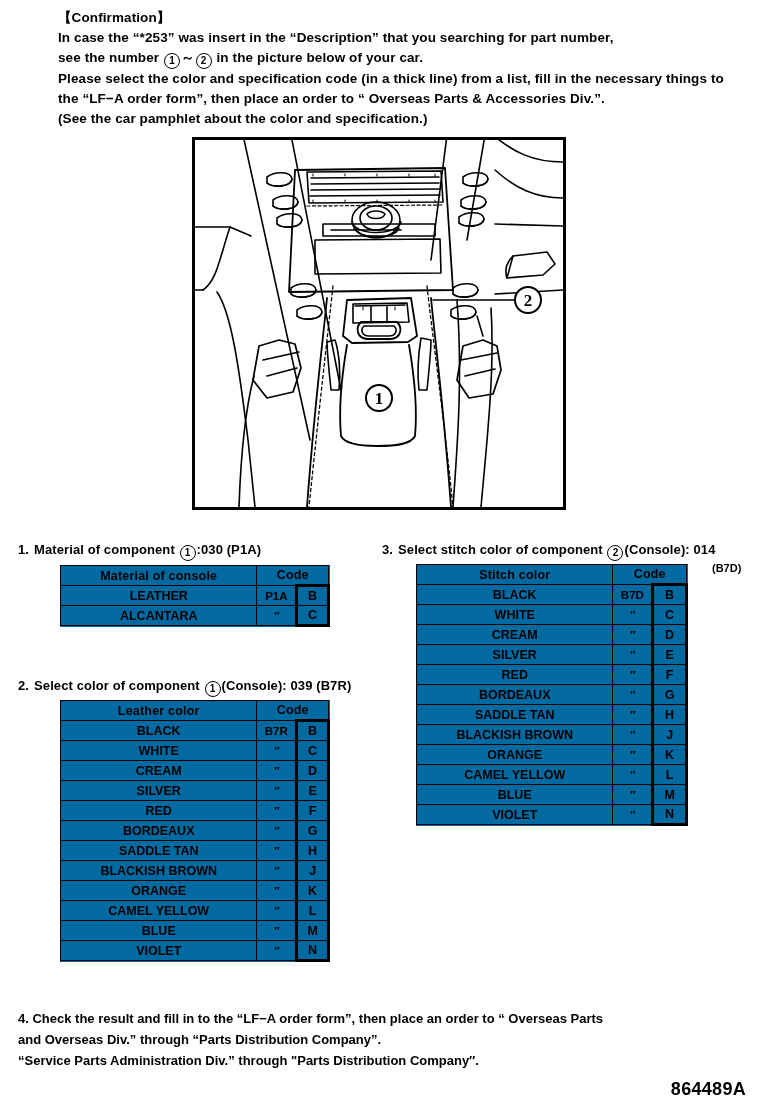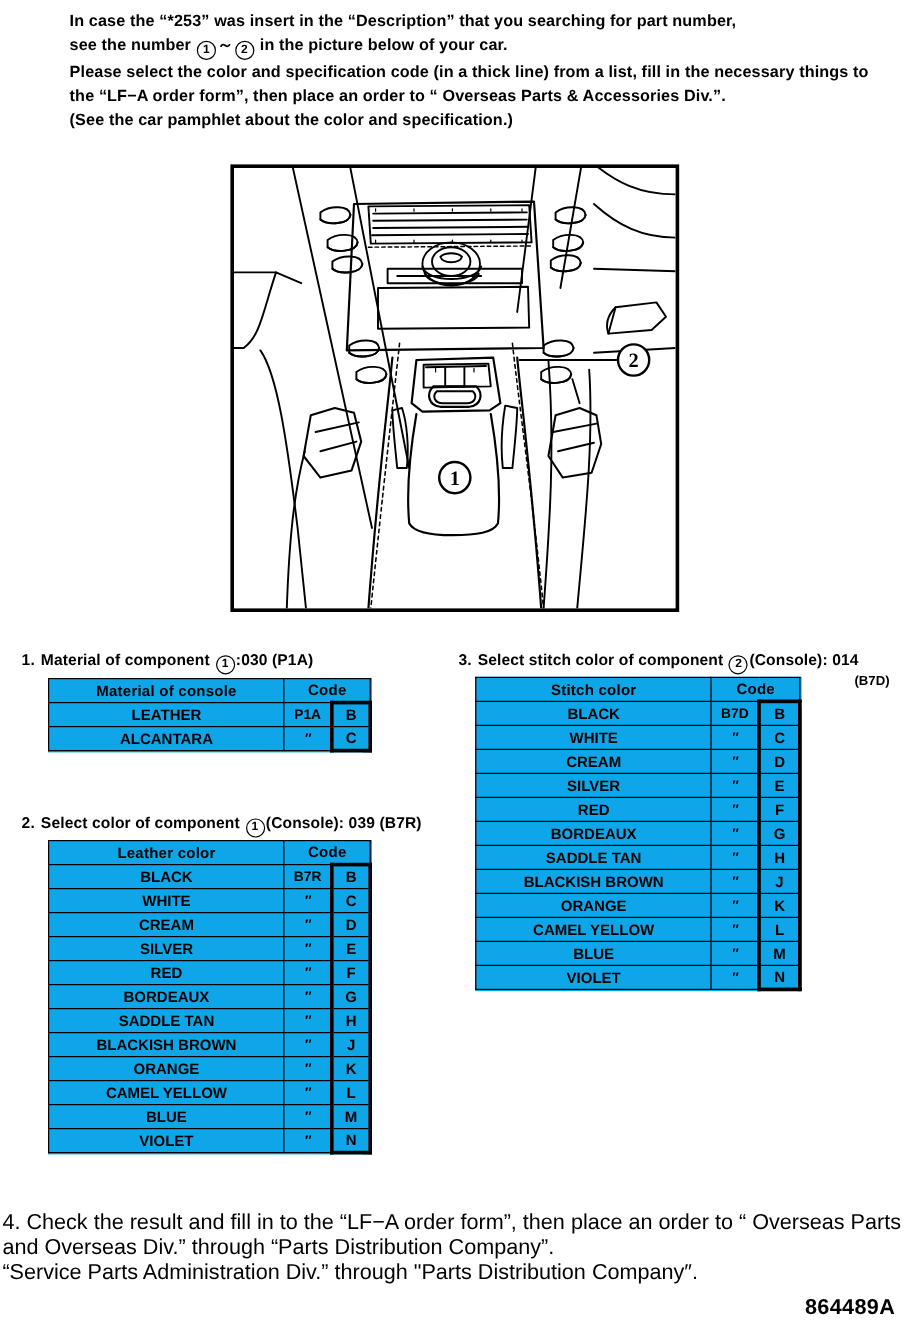--- a/index.html
+++ b/index.html
@@ -72,21 +72,22 @@
     font-weight: 700;
     white-space: nowrap;
   }
 
   
   table.spec {
     position: absolute;
     border-collapse: collapse;
     font-size: 12.5px;
     font-weight: 700;
-    background: #0ea5e9;
+    background: #0369a1;
+    margin-left: 20px;
   }
   table.spec td, table.spec th {
     border: 1.4px solid #000;
     text-align: center;
     font-weight: 700;
     padding: 0;
     height: 20px;
     box-sizing: border-box;
   }
   table.spec th { font-size: 12.5px; letter-spacing: .2px; }
@@ -104,42 +105,43 @@
   
   .shadow-strip {
     position: absolute;
     background: #000;
     opacity: .85;
   }
 
   
   #footer {
     position: absolute;
-    left: 2px;
+    left: 18px;
     top: 1008px;
     width: 700px;
-    font-size: 18px;
+    font-size: 13px;
     line-height: 21px;
-    font-weight: 400;
+    font-weight: 700;
   }
   #footer .line { white-space: nowrap; }
 
   #docid {
     position: absolute;
     right: 14px;
     top: 1079px;
     font-size: 18px;
     font-weight: 700;
     letter-spacing: .3px;
   }
 </style>
 </head>
 <body>
 
 <div id="intro">
+  <div class="line">【Confirmation】</div>
   <div class="line">In case the “*253” was insert in the “Description” that you searching for part number,</div>
   <div class="line">
     <span>see the number </span><span class="circ">1</span><span>～</span><span class="circ">2</span><span> in the picture below of your car.</span>
   </div>
   <div class="line">Please select the color and specification code (in a thick line) from a list, fill in the necessary things to</div>
   <div class="line">the “LF−A order form”, then place an order to “ Overseas Parts &amp; Accessories Div.”.</div>
   <div class="line">(See the car pamphlet about the color and specification.)</div>
 </div>
 
 <div id="figure">

